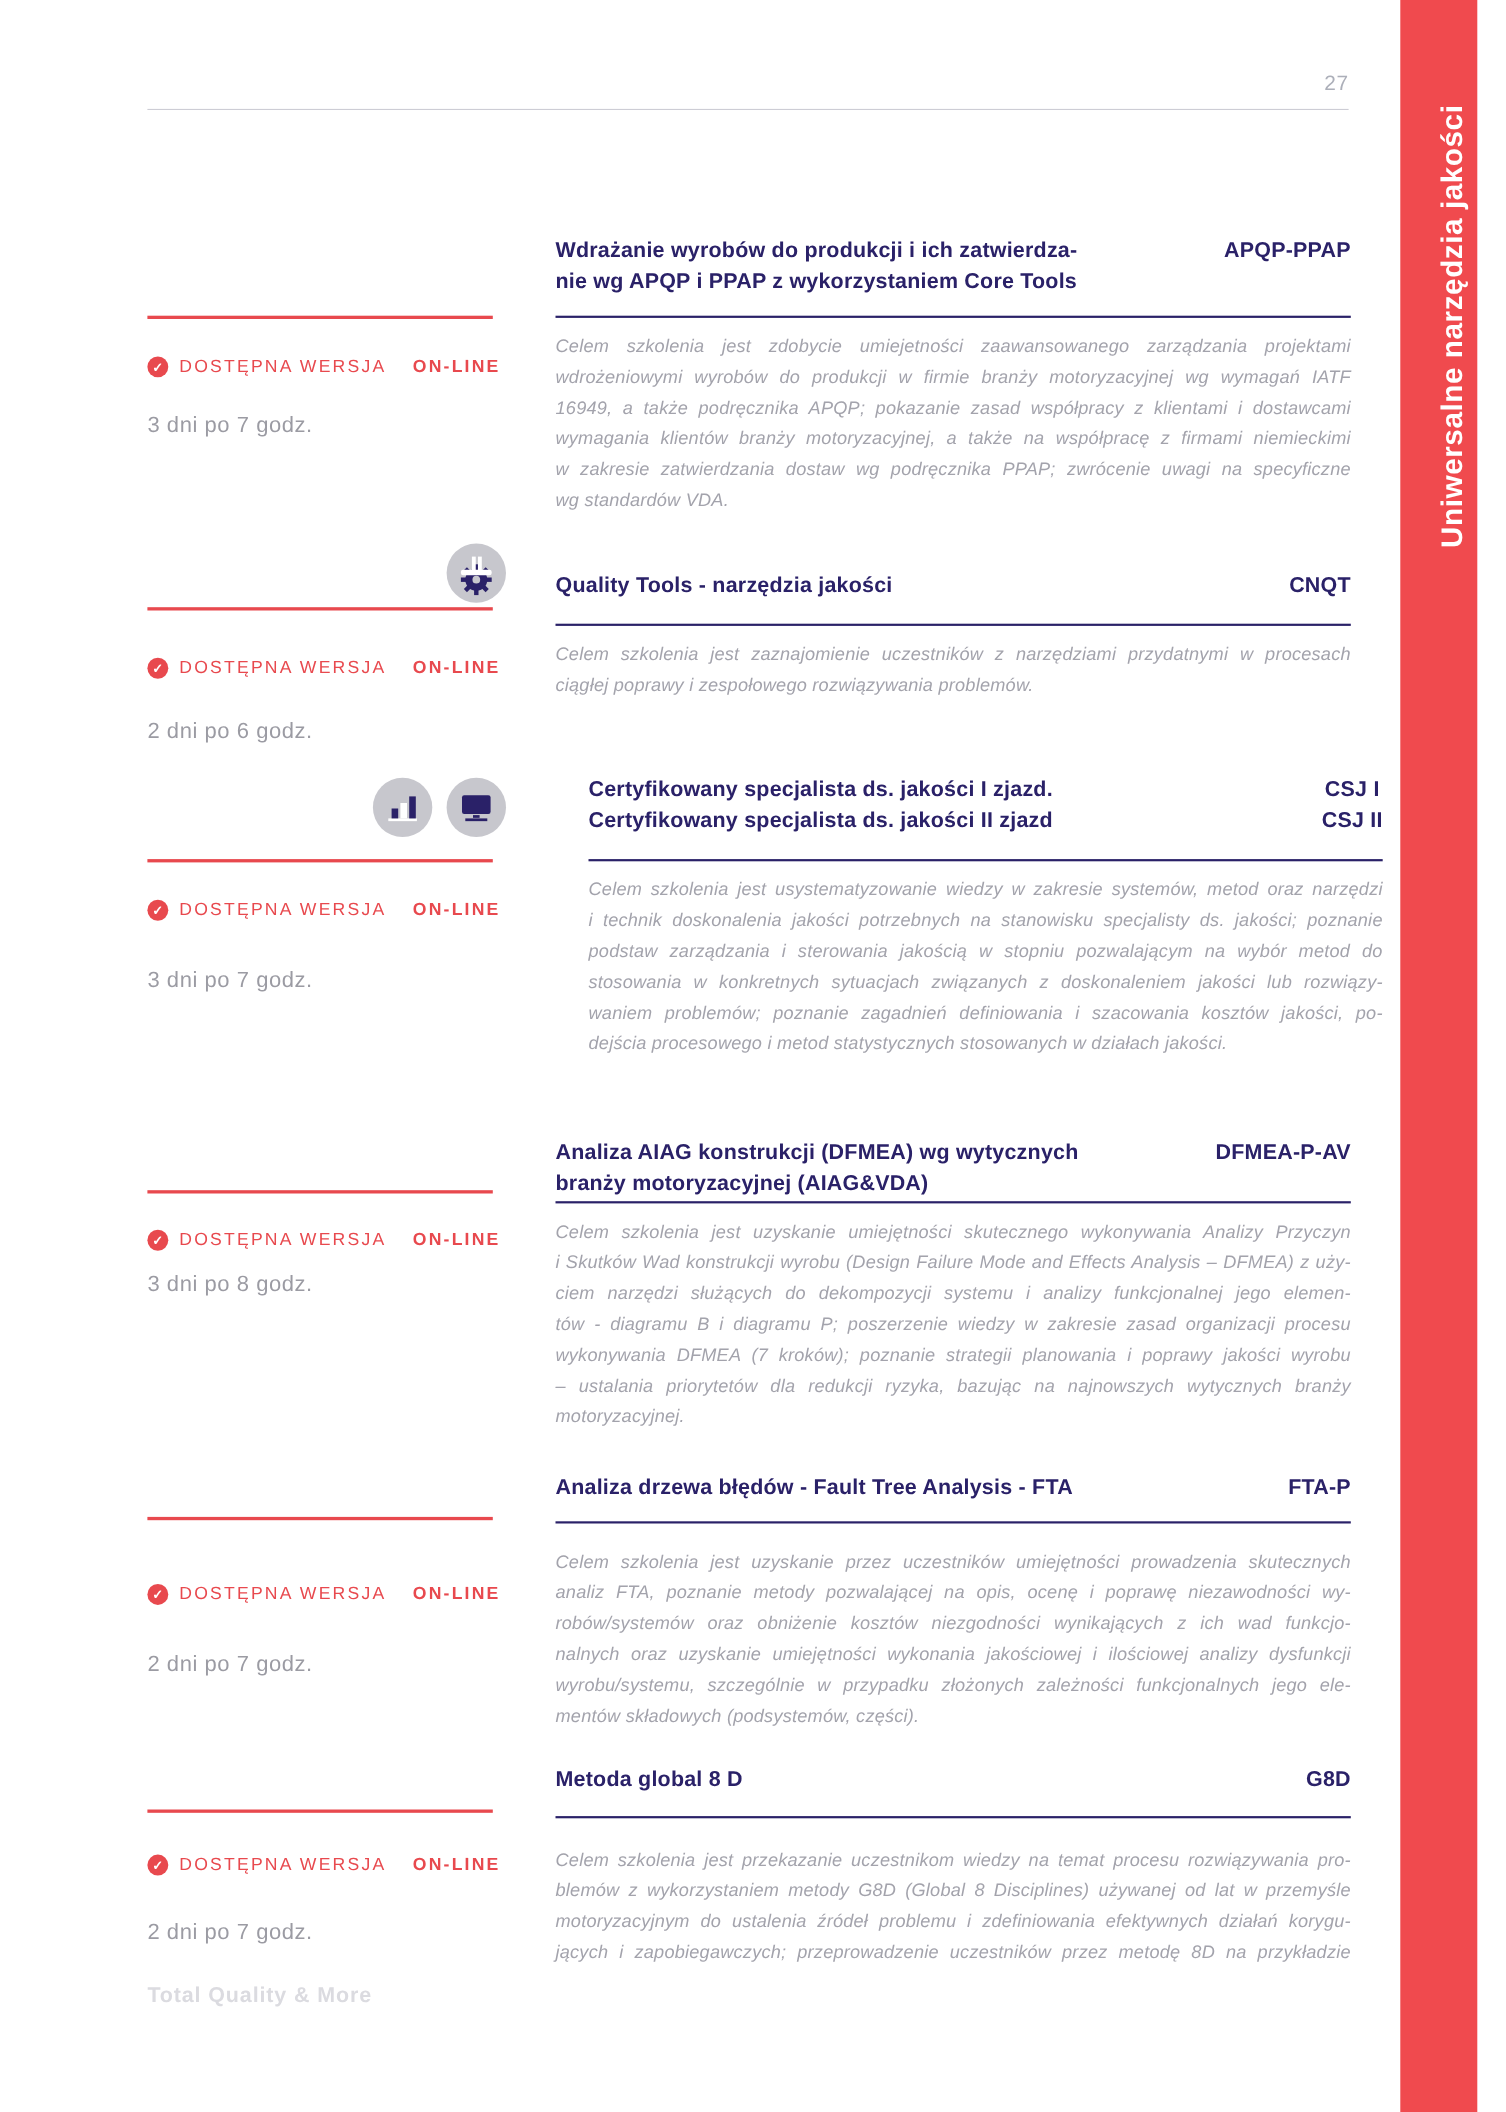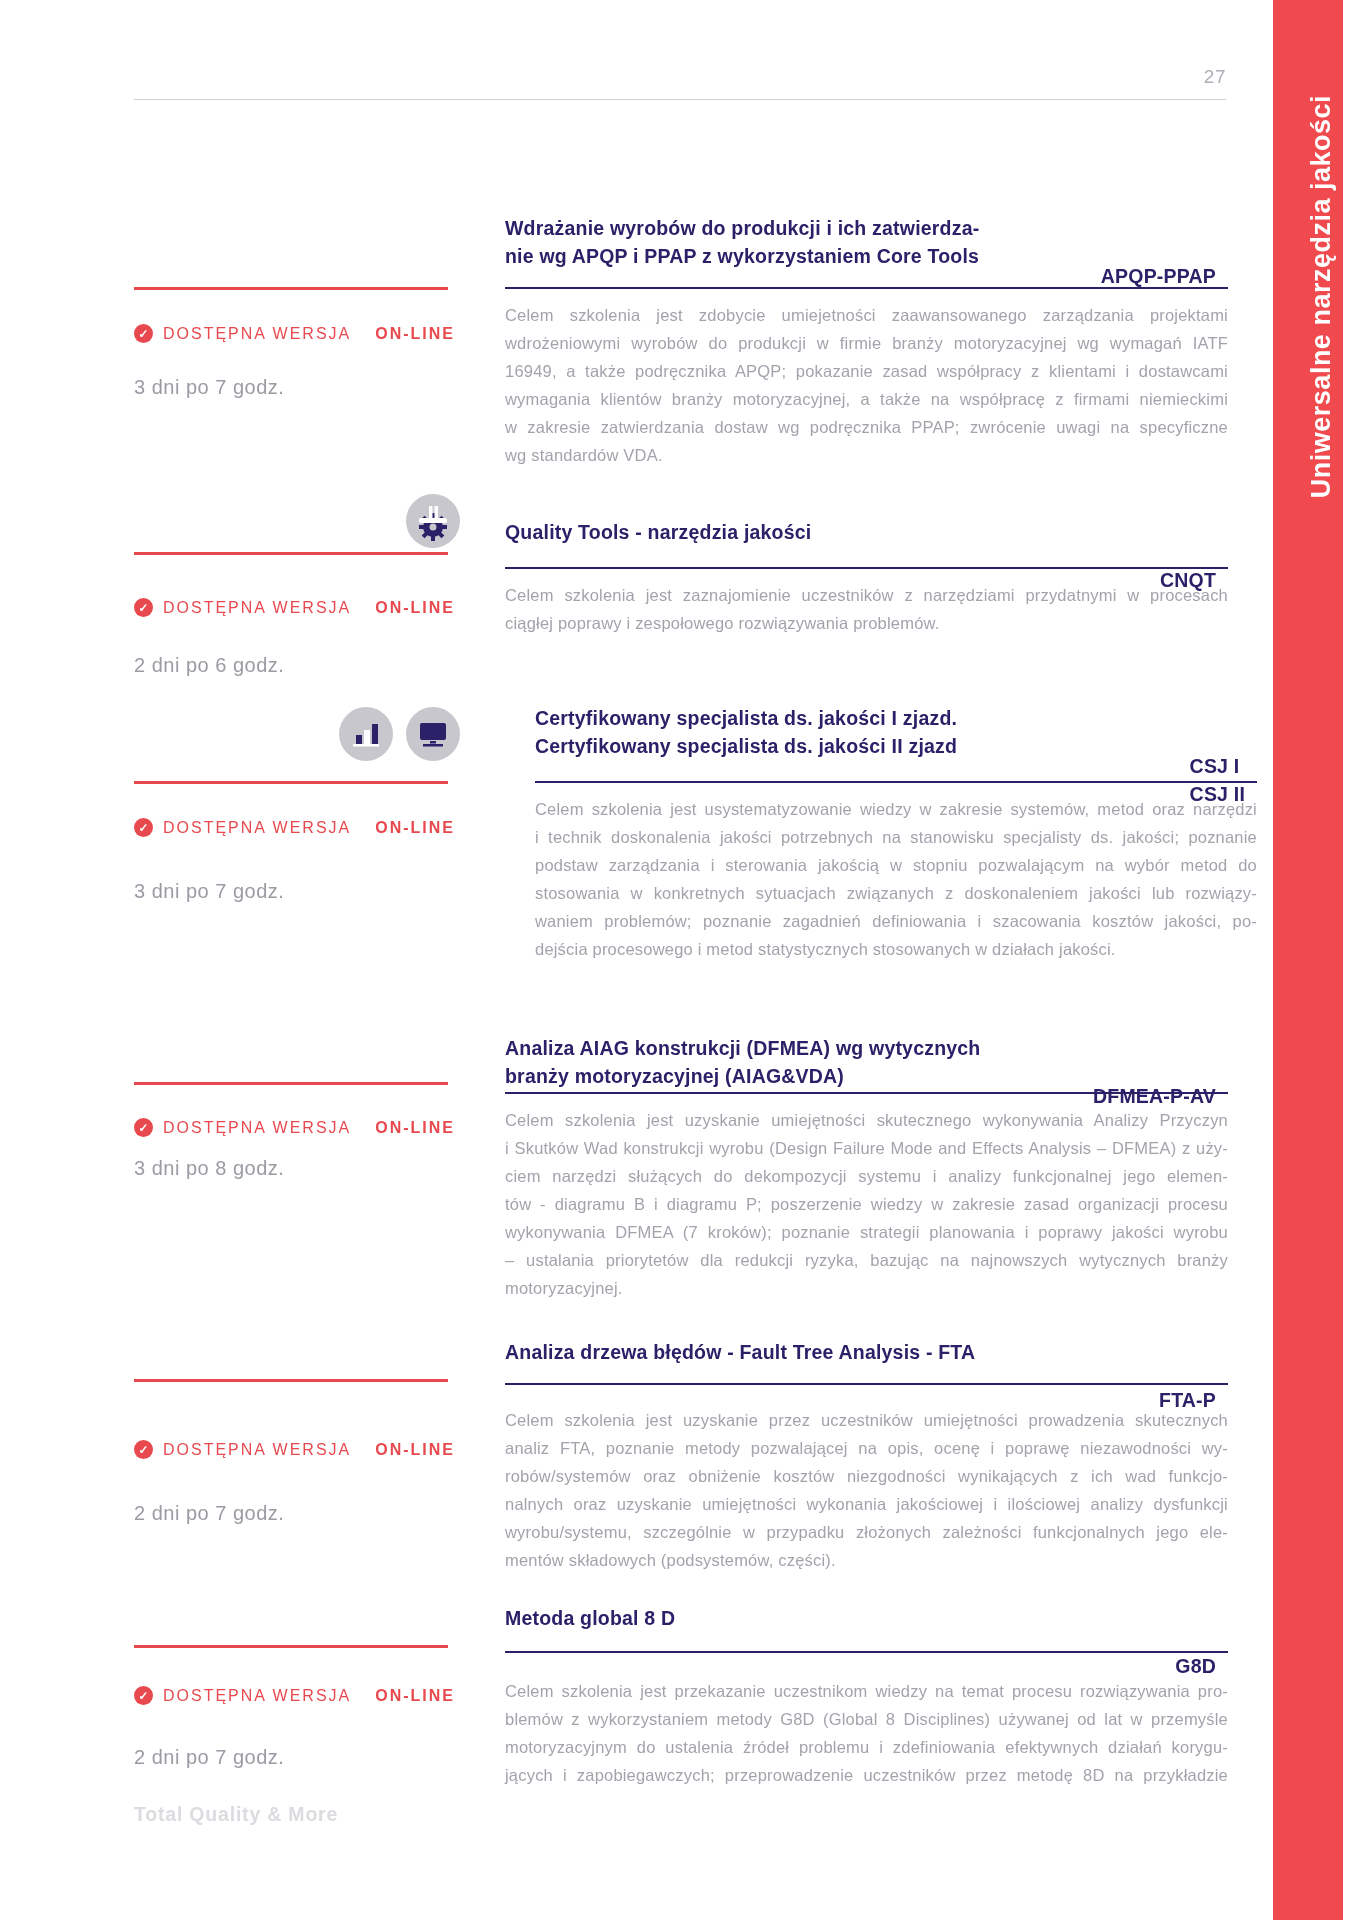--- a/index.html
+++ b/index.html
@@ -34,26 +34,26 @@
     color:var(--red);font-size:16px;letter-spacing:2px;white-space:nowrap;}
   .badge b{font-weight:700;margin-left:24px;letter-spacing:2px;}
   .check{display:inline-flex;align-items:center;justify-content:center;
     width:19px;height:19px;border-radius:50%;background:var(--red);color:#fff;
     font-size:12px;font-weight:700;margin-right:10px;letter-spacing:0;}
   .duration{position:absolute;left:134px;font-size:20px;color:var(--dur-gray);letter-spacing:.5px;}
   
   .title-row{position:absolute;left:505px;width:723px;}
   .title-lines div,.code-lines div{
     font-size:19.5px;font-weight:700;color:var(--navy);line-height:28px;letter-spacing:.2px;}
-  .code-lines{position:absolute;right:12px;top:0;text-align:left;margin-top:48px;}
+  .code-lines{position:absolute;right:0;top:0;text-align:center;}
   .rule-navy{position:absolute;left:505px;width:723px;height:2px;background:var(--navy);}
   .body-text{position:absolute;left:505px;width:723px;}
   .body-text div{
     font-size:16.5px;color:var(--body-gray);line-height:28px;letter-spacing:.2px;
-    text-align:justify;text-align-last:justify;}
+    text-align:justify;text-align-last:justify;font-style:italic;}
   .body-text div:last-child{text-align-last:left;}
   .body-text.cont div:last-child{text-align-last:justify;}
   
   .icon-circle{position:absolute;width:54px;height:54px;border-radius:50%;background:var(--circle-gray);
     display:flex;align-items:center;justify-content:center;}
   .footer{position:absolute;left:134px;top:1803px;font-size:19.5px;font-weight:700;
     color:var(--faint-gray);letter-spacing:.8px;}
 </style>
 </head>
 <body>

